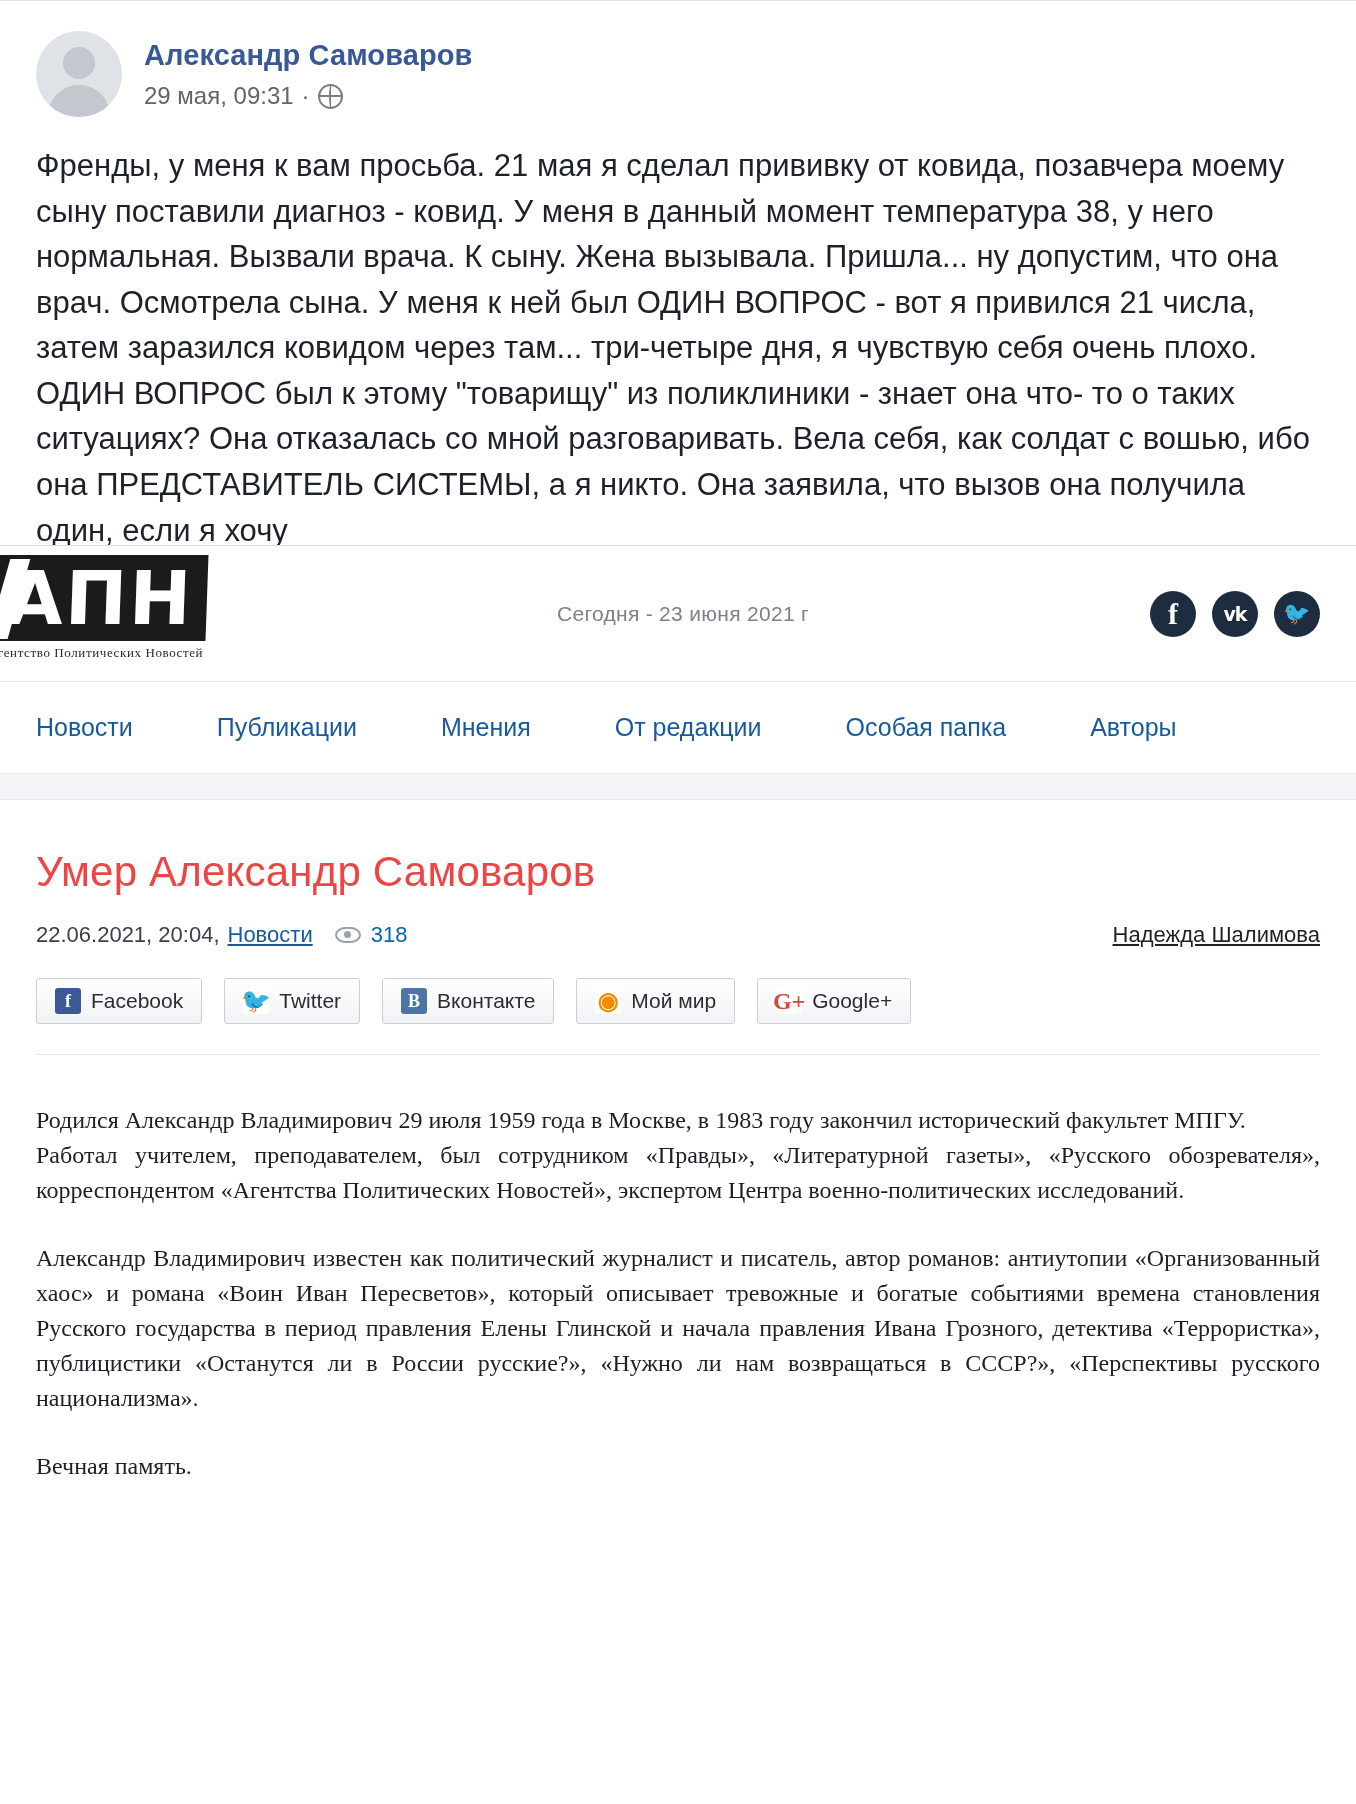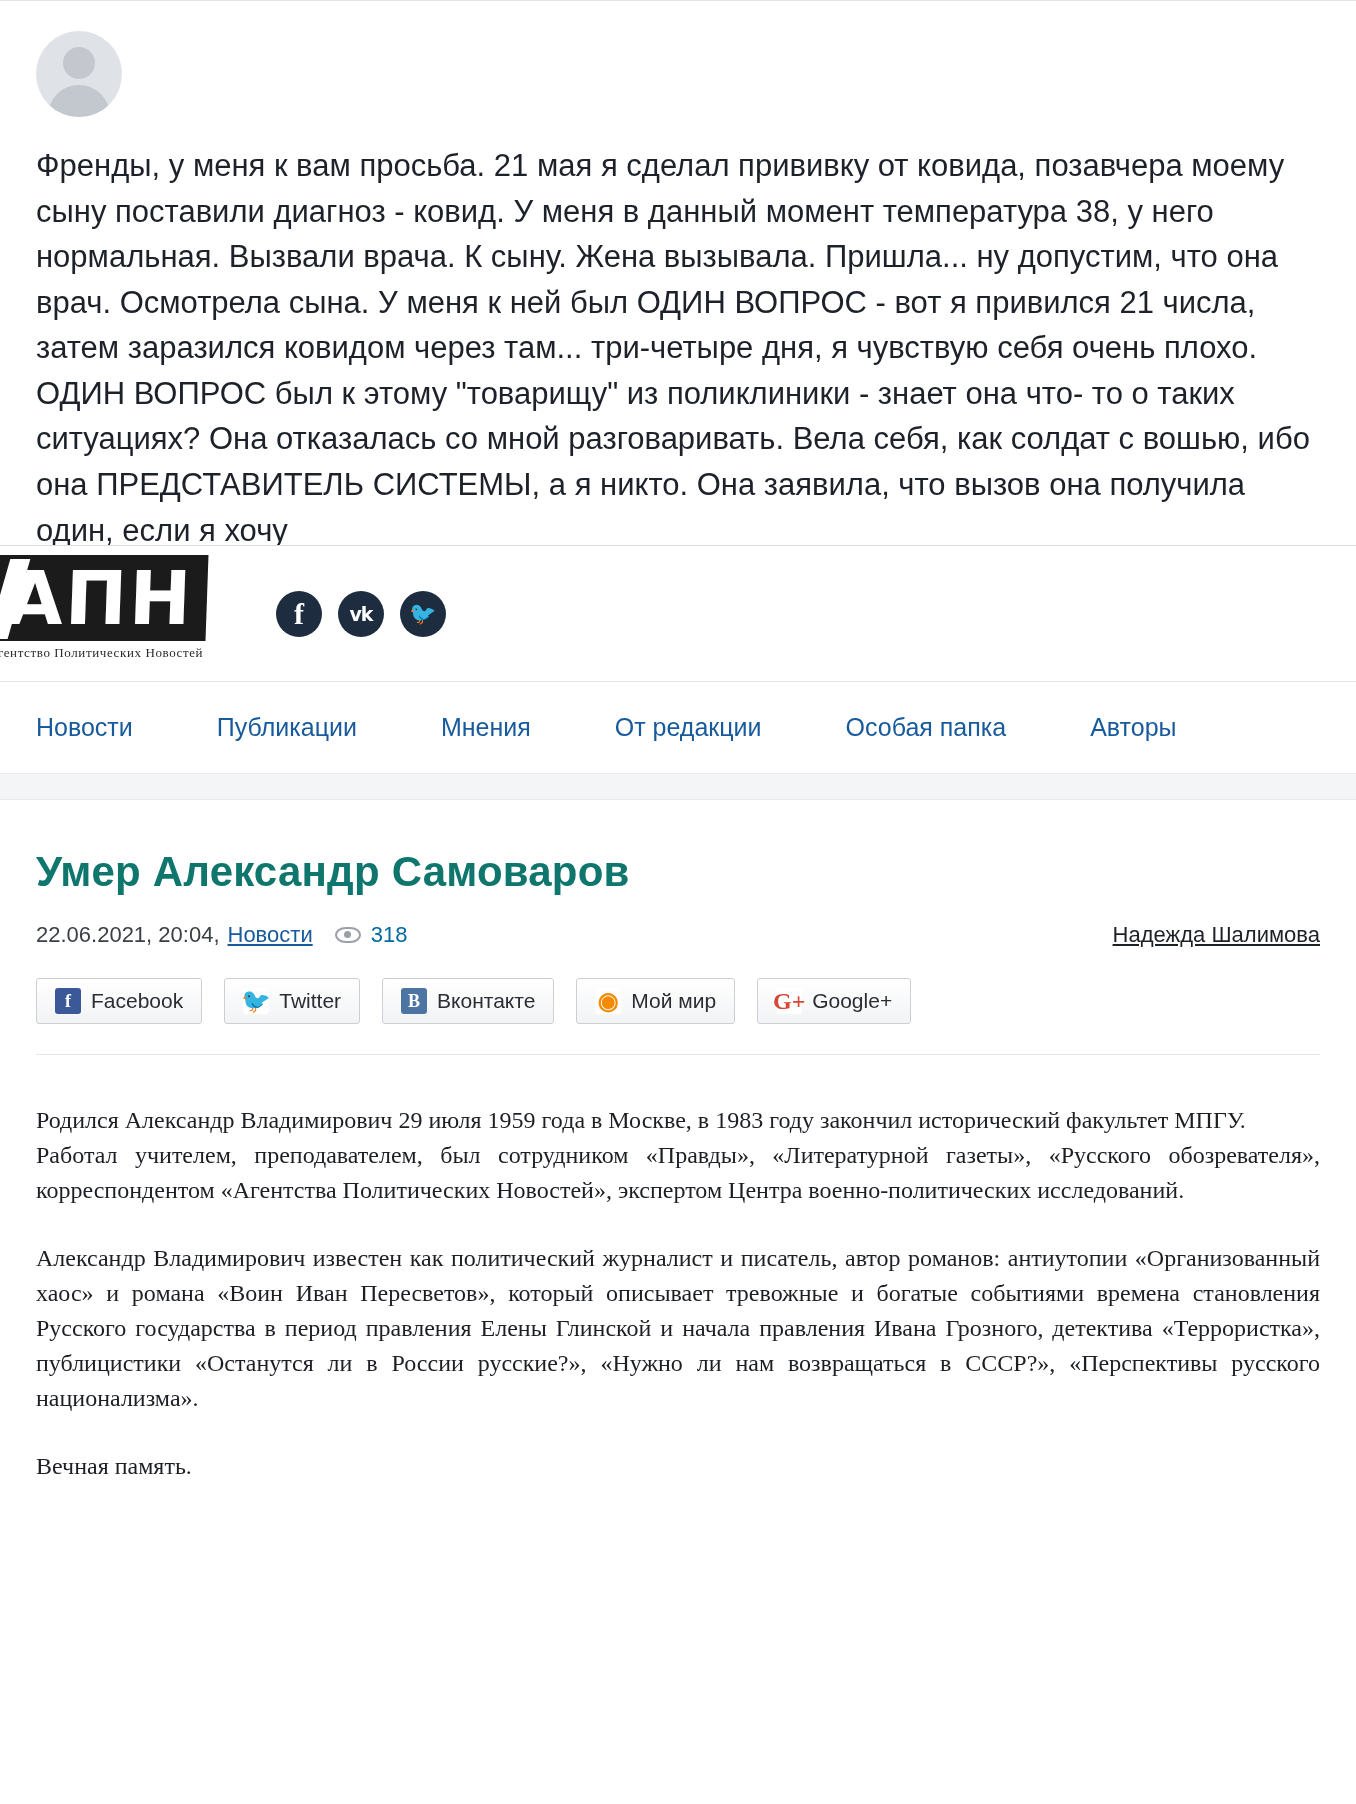--- a/index.html
+++ b/index.html
@@ -204,22 +204,22 @@
     height: 26px;
     background: #f4f5f7;
     border-bottom: 1px solid #e8eaed;
   }
 
   .apn-article {
     padding: 36px 36px 0 36px;
   }
   .apn-title {
     font-size: 42px;
-    color: #0f766e;
-    font-weight: bold;
+    color: #ef4444;
+    font-weight: normal;
     margin: 12px 0 26px 0;
     letter-spacing: .2px;
   }
   .apn-subrow {
     display: flex;
     align-items: center;
     font-size: 22px;
     color: #3b4048;
     margin-bottom: 30px;
   }
@@ -297,34 +297,43 @@
   }
   .apn-text p { margin: 0 0 34px 0; }
   .apn-text p.tight { margin-bottom: 0; }
 </style>
 </head>
 <body>
 
 <div class="fb-wrap">
   <div class="fb-header">
     <div class="fb-avatar"></div>
+    <div class="fb-meta">
+      <div class="fb-name">Александр Самоваров</div>
+      <div class="fb-subline">
+        <span>29 мая, 09:31</span>
+        <span class="fb-dot">·</span>
+        <span class="globe-icon"></span>
+      </div>
+    </div>
   </div>
   <div class="fb-body">Френды, у меня к вам просьба. 21 мая я сделал прививку от ковида, позавчера моему сыну поставили диагноз - ковид. У меня в данный момент температура 38, у него нормальная. Вызвали врача. К сыну. Жена вызывала. Пришла... ну допустим, что она врач. Осмотрела сына. У меня к ней был ОДИН ВОПРОС - вот я привился 21 числа, затем заразился ковидом через там... три-четыре дня, я чувствую себя очень плохо. ОДИН ВОПРОС был к этому "товарищу" из поликлиники - знает она что- то о таких ситуациях? Она отказалась со мной разговаривать. Вела себя, как солдат с вошью, ибо она ПРЕДСТАВИТЕЛЬ СИСТЕМЫ, а я никто. Она заявила, что вызов она получила один, если я хочу</div>
 </div>
 
 <div class="apn-site">
 
   <div class="apn-topbar">
     <div class="apn-logo">
       <div class="apn-logo-mark">
         <span class="cut"></span>
         <span>АПН</span>
       </div>
       <div class="apn-logo-sub">Агентство Политических Новостей</div>
     </div>
+    <div class="apn-date">Сегодня - 23 июня 2021 г</div>
     <div class="apn-socials">
       <div class="soc fb">f</div>
       <div class="soc vk">vk</div>
       <div class="soc tw">🐦</div>
     </div>
   </div>
 
   <div class="apn-nav">
     <a href="#">Новости</a>
     <a href="#">Публикации</a>

